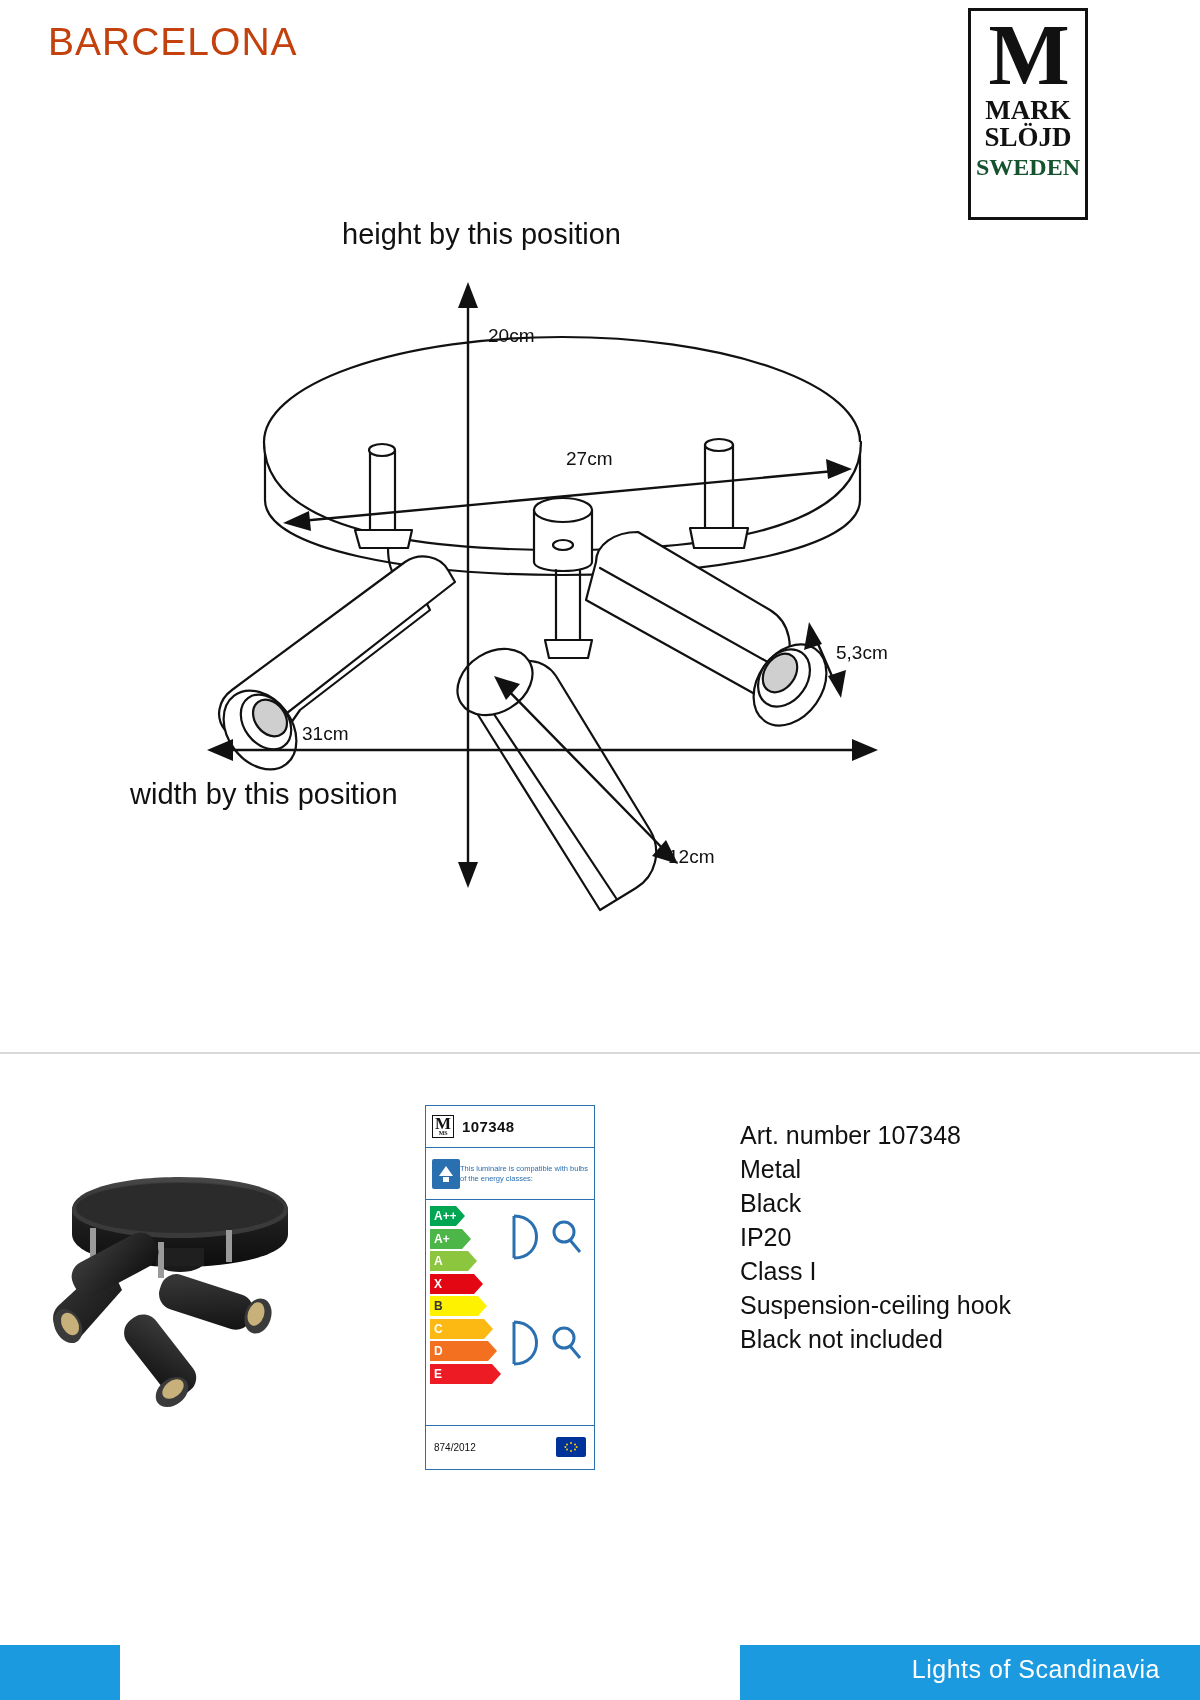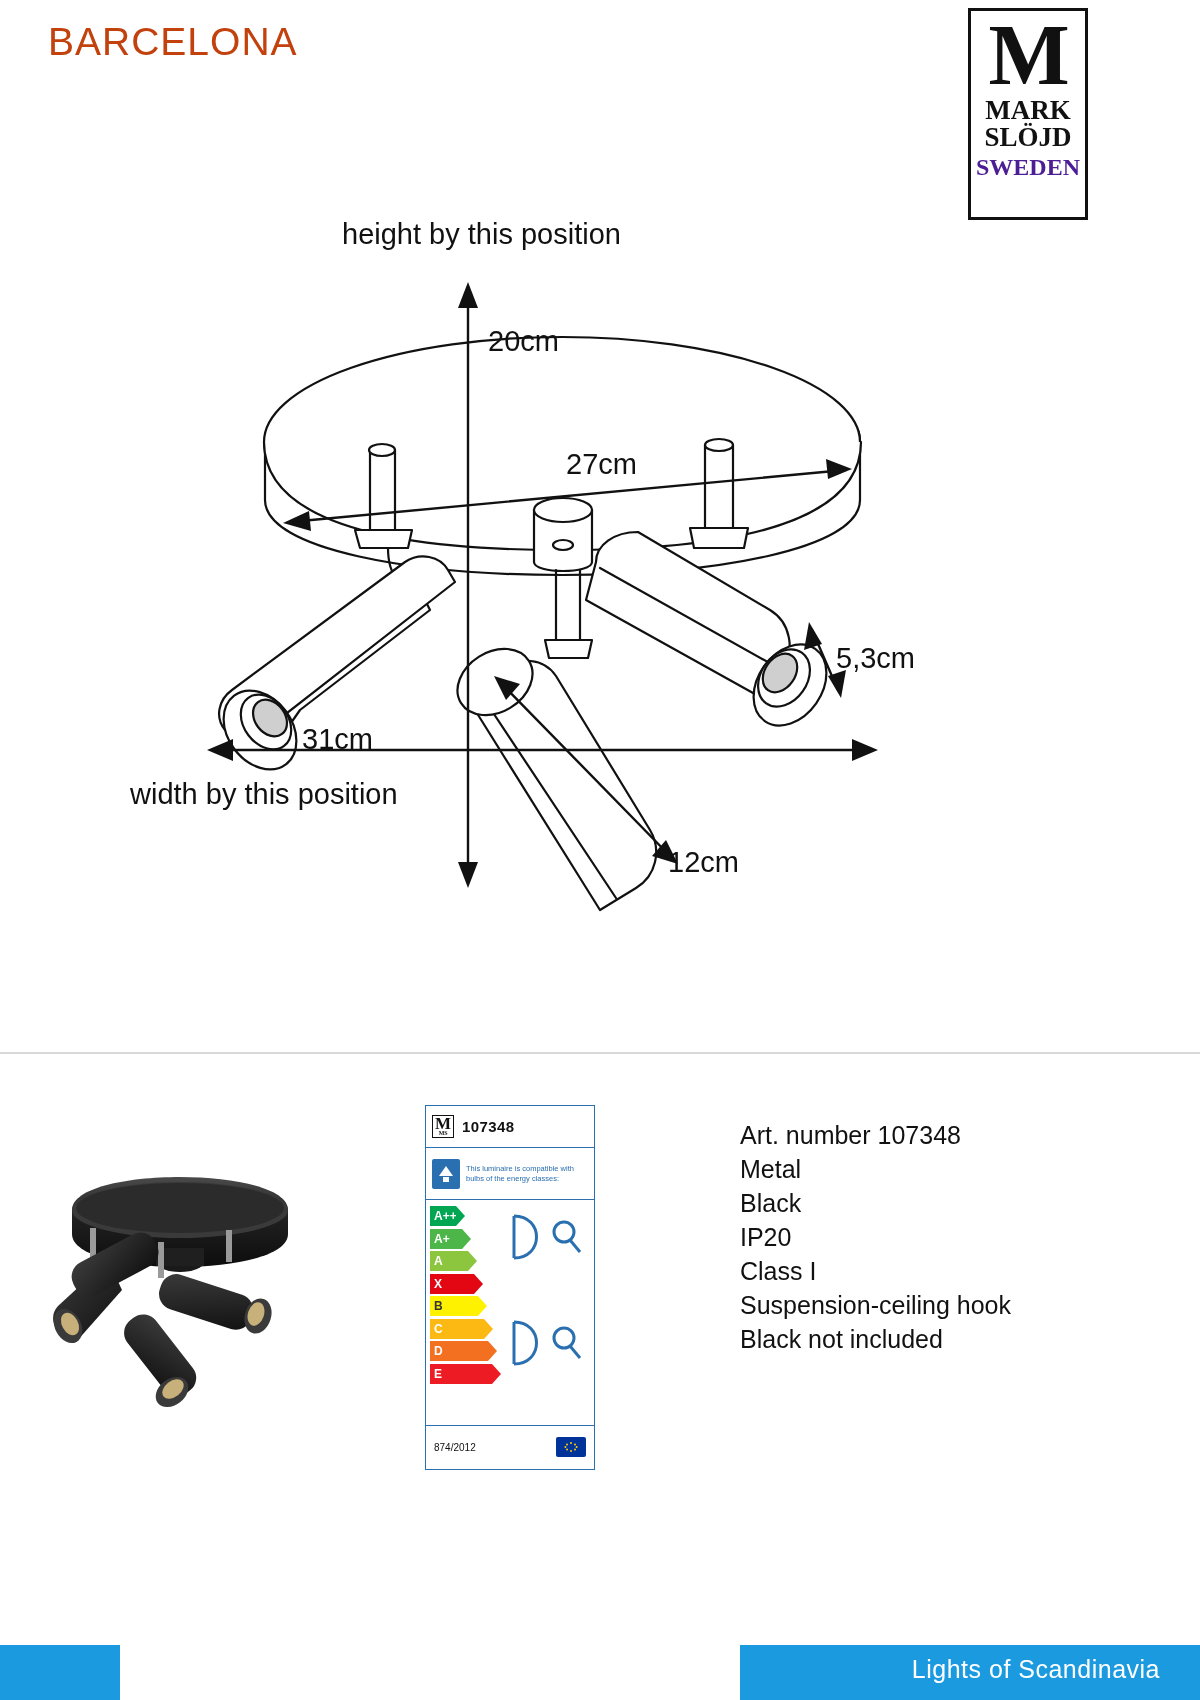--- a/index.html
+++ b/index.html
@@ -24,30 +24,30 @@
   .brand-m{
     font-family:"Liberation Serif", serif;font-weight:bold;font-size:86px;
     line-height:0.95;letter-spacing:-2px;color:#111;
   }
   .brand-line{
     font-family:"Liberation Serif", serif;font-weight:bold;font-size:27px;
     line-height:1.02;letter-spacing:0px;color:#111;text-align:center;
   }
   .brand-sweden{
     font-family:"Liberation Serif", serif;font-weight:bold;font-size:24px;
-    line-height:1.1;color:#4c1d95;text-align:center;margin-top:2px;
+    line-height:1.1;color:#14532d;text-align:center;margin-top:2px;
   }
 
   
   .drawing{position:absolute;left:0;top:170px;width:1060px;height:800px;}
   .label{
     position:absolute;font-size:26px;color:#111;white-space:nowrap;
   }
   .label.big{font-size:29px;}
-  .label.dim{font-size:29px;}
+  .label.dim{font-size:19px;}
 
   
   .divider{
     position:absolute;left:0;top:1052px;width:1200px;height:2px;background:#d9d9d9;
   }
 
   
   .photo{position:absolute;left:30px;top:1130px;width:350px;height:330px;}
   .energy-label{
     position:absolute;left:425px;top:1105px;width:170px;height:365px;
@@ -59,21 +59,21 @@
   }
   .el-mini-m{
     font-family:"Liberation Serif", serif;font-weight:bold;font-size:17px;
     line-height:0.85;text-align:center;color:#111;
     border:1.5px solid #111;padding:1px 2px;
   }
   .el-mini-m small{display:block;font-size:6px;letter-spacing:-0.3px;}
   .el-artnr{font-size:15px;font-weight:bold;color:#111;letter-spacing:0.4px;}
   .el-compat{
     height:52px;border-bottom:1px solid #2a6fb0;display:flex;align-items:center;
-    padding:4px 6px;box-sizing:border-box;gap:6px;
+    padding:4px 6px;box-sizing:border-box;
   }
   .el-lampicon{
     width:28px;height:30px;background:#2a6fb0;border-radius:2px;flex:none;
     display:flex;align-items:center;justify-content:center;
   }
   .el-compat-text{font-size:7.5px;line-height:1.25;color:#2a6fb0;}
   .el-body{position:relative;height:225px;border-bottom:1px solid #2a6fb0;}
   .bars{position:absolute;left:4px;top:6px;width:66px;}
   .bar{
     height:20px;margin-bottom:2.5px;color:#fff;font-weight:bold;font-size:12px;

